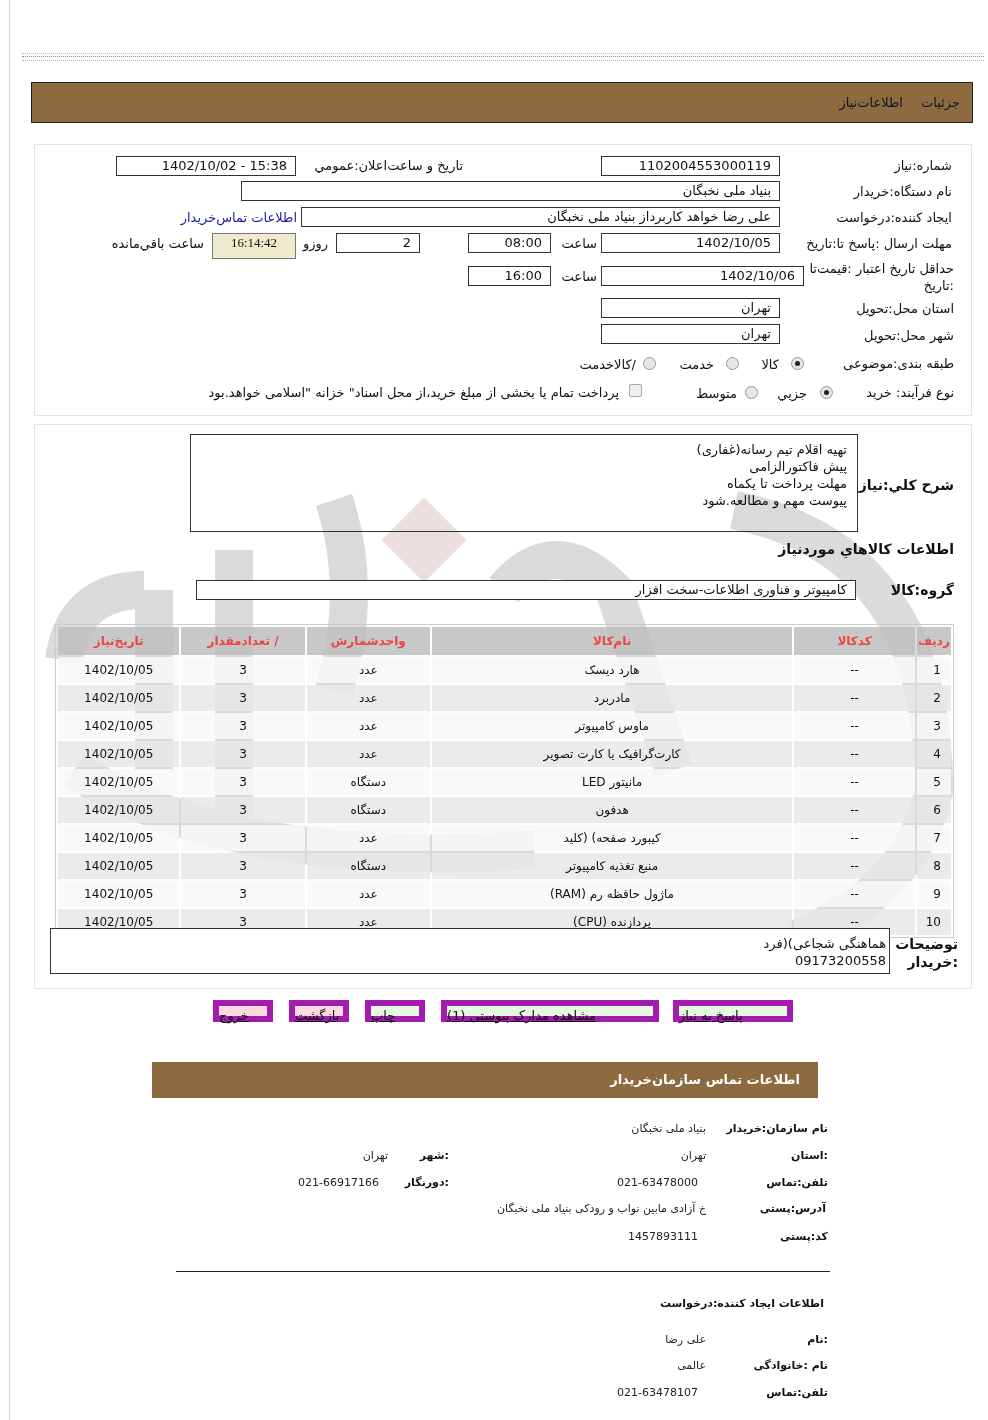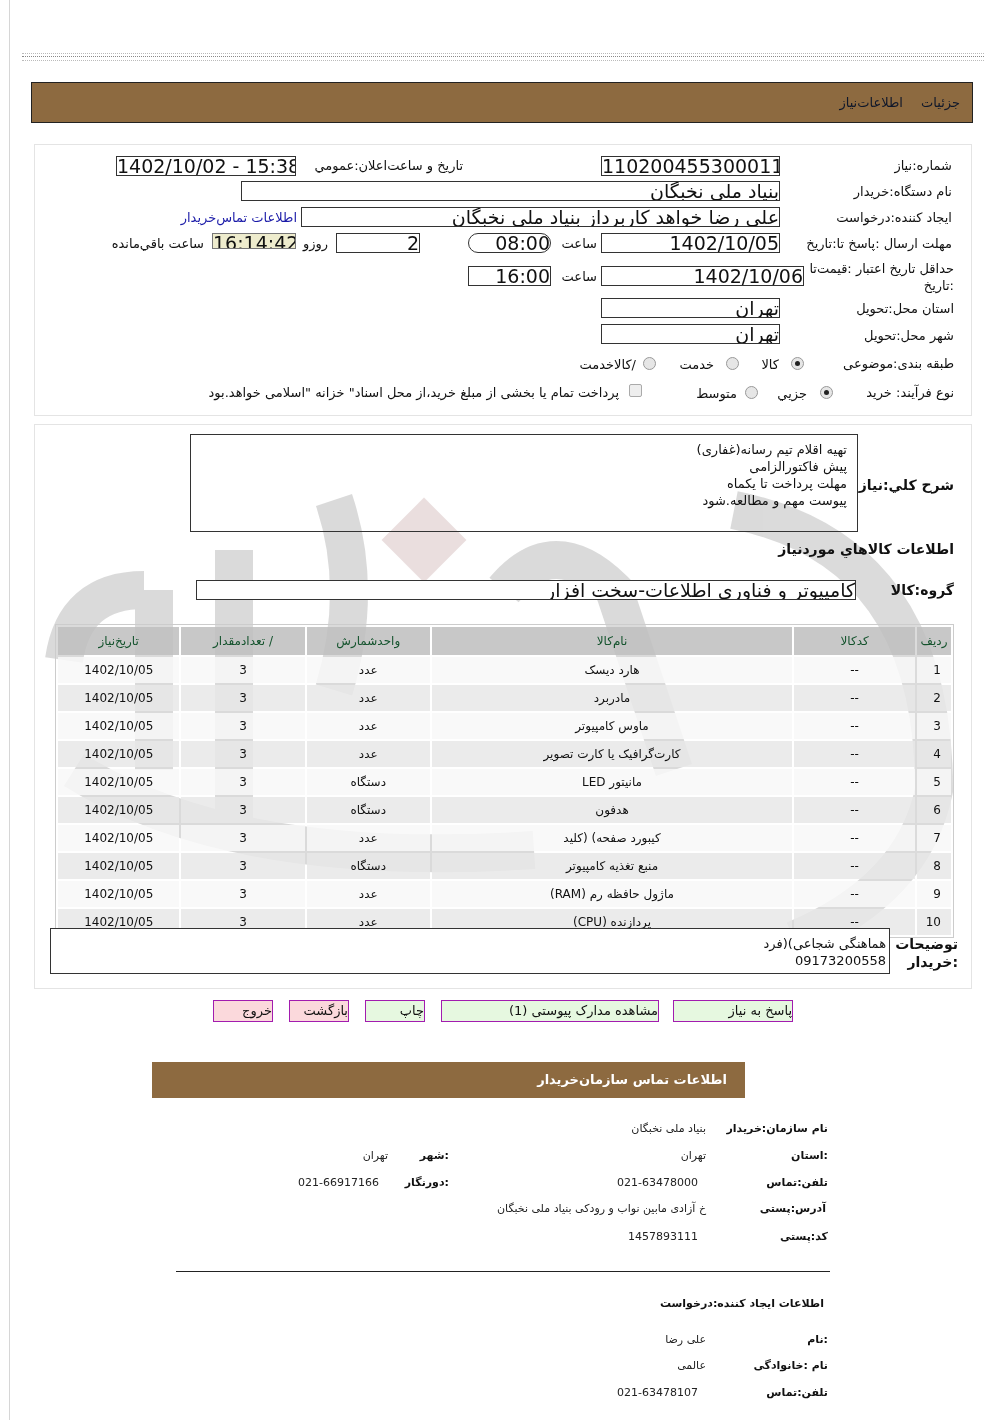--- a/index.html
+++ b/index.html
@@ -16,49 +16,49 @@
       background: #8d6a40; border: 1px solid #222; box-sizing: border-box; }
     .header-bar .title { position: absolute; right: 12px; top: 12px; color: #0f172a; font-size: 13px; direction: rtl; }
     .header-bar .title span { margin-left: 14px; }
 
     .panel { position: absolute; border: 1px solid #e4e4e4; box-sizing: border-box; background: transparent; }
     .panel1 { left: 34px; top: 144px; width: 938px; height: 272px; }
     .panel2 { left: 34px; top: 424px; width: 938px; height: 565px; }
 
     .lbl { position: absolute; direction: rtl; text-align: right; font-size: 13px; white-space: nowrap; }
     .box { position: absolute; border: 1px solid #333; background: #fff; box-sizing: border-box;
-      direction: rtl; text-align: right; padding: 0 0; font-size: 19px; line-height: 18px; white-space: nowrap; overflow: hidden; }
+      direction: rtl; text-align: right; padding: 0 8px; font-size: 13px; line-height: 18px; white-space: nowrap; overflow: hidden; }
     .box.ltr { direction: ltr; }
     .box.timer { background: #eeeccd; border-color: #777; text-align: center; }
     .link { color: #1a1aa8; }
 
     .radio { position: absolute; width: 13px; height: 13px; border-radius: 50%; border: 1px solid #999;
       background: #e6e6e6; box-sizing: border-box; }
     .radio.on::after { content: ""; position: absolute; left: 3px; top: 3px; width: 5px; height: 5px; border-radius: 50%; background: #222; }
     .check { position: absolute; width: 13px; height: 13px; border: 1px solid #aaa; border-radius: 2px; background: #eee; box-sizing: border-box; }
 
     .desc-box { position: absolute; left: 190px; top: 434px; width: 668px; height: 98px; border: 1px solid #333;
       box-sizing: border-box; direction: rtl; text-align: right; padding: 6px 10px; font-size: 13px; line-height: 17px; background: transparent; }
     .bold { font-weight: bold; }
 
     .watermark { position: absolute; left: 34px; top: 470px; width: 938px; height: 600px; pointer-events: none; }
 
     table.items { position: absolute; left: 55px; top: 624px; width: 899px; border-collapse: separate; border-spacing: 2px;
       direction: rtl; font-size: 12px; background: rgba(255,255,255,0.0); border: 1px solid #ccc; }
-    table.items th { background: rgba(190,190,190,0.85); height: 26px; font-weight: normal; font-size: 12px; color: #14532d; }
+    table.items th { background: rgba(190,190,190,0.85); height: 26px; font-weight: bold; font-size: 12px; color: #ef4444; }
     table.items td { height: 24px; text-align: center; background: rgba(248,248,248,0.85); }
     table.items tr.alt td { background: rgba(232,232,232,0.85); }
     table.items td.rn { text-align: right; padding-right: 10px; }
 
-    .btn { position: absolute; height: 22px; border: 1px solid #a21caf; box-sizing: border-box; font-size: 13px;
-      text-align: right; line-height: 20px; direction: rtl; cursor: pointer; }
+    .btn { position: absolute; height: 22px; border: 6px solid #a21caf; box-sizing: border-box; font-size: 13px;
+      text-align: left; line-height: 20px; direction: rtl; cursor: pointer; text-decoration: underline; }
     .btn.green { background: #e6f8e0; }
     .btn.red { background: #fbd9dc; }
 
-    .contact-bar { position: absolute; left: 152px; top: 1062px; width: 593px; height: 36px; background: #8d6a40; }
+    .contact-bar { position: absolute; left: 152px; top: 1062px; width: 666px; height: 36px; background: #8d6a40; }
     .contact-bar .title { position: absolute; right: 18px; top: 10px; color: #fff; font-size: 13px; font-weight: bold; direction: rtl; }
     .c-lbl { position: absolute; direction: rtl; font-weight: bold; font-size: 11px; white-space: nowrap; }
     .c-val { position: absolute; direction: rtl; font-size: 11px; white-space: nowrap; color: #222; }
     .c-rule { position: absolute; left: 176px; top: 1271px; width: 654px; height: 1px; background: #222; }
   </style>
 </head>
 <body>
 
 <div class="left-rule"></div>
 <div class="dotted-rule"></div>
@@ -81,24 +81,24 @@
 <span class="lbl" style="right:36px; top:184px;">نام دستگاه:خریدار</span>
 <div class="box" style="left:241px; top:181px; width:539px; height:20px;">بنیاد ملی نخبگان</div>
 
 <span class="lbl" style="right:36px; top:210px;">ایجاد کننده:درخواست</span>
 <div class="box" style="left:301px; top:207px; width:479px; height:20px;">علی رضا خواهد کاربرداز بنیاد ملی نخبگان</div>
 <span class="lbl link" style="right:691px; top:210px;">اطلاعات تماس‌خریدار</span>
 
 <span class="lbl" style="right:36px; top:236px;">مهلت ارسال :پاسخ تا:تاریخ</span>
 <div class="box ltr" style="left:601px; top:233px; width:179px; height:20px; text-align:right;">1402/10/05</div>
 <span class="lbl" style="right:391px; top:236px;">ساعت</span>
-<div class="box ltr" style="left:468px; top:233px; width:83px; height:20px; text-align:right;border-radius:10px;">08:00</div>
+<div class="box ltr" style="left:468px; top:233px; width:83px; height:20px; text-align:right;">08:00</div>
 <div class="box ltr" style="left:336px; top:233px; width:84px; height:20px; text-align:right;">2</div>
 <span class="lbl" style="right:660px; top:236px;">روزو</span>
-<div class="box ltr timer" style="left:212px; top:233px; width:84px; height:16px;">16:14:42</div>
+<div class="box ltr timer" style="left:212px; top:233px; width:84px; height:26px;font-family:Liberation Serif, serif;">16:14:42</div>
 <span class="lbl" style="right:784px; top:236px;">ساعت باقي‌مانده</span>
 
 <span class="lbl" style="right:34px; top:261px;">حداقل تاریخ اعتبار :قیمت‌تا</span>
 <span class="lbl" style="right:34px; top:278px;">:تاریخ</span>
 <div class="box ltr" style="left:601px; top:266px; width:203px; height:20px; text-align:right;">1402/10/06</div>
 <span class="lbl" style="right:391px; top:269px;">ساعت</span>
 <div class="box ltr" style="left:468px; top:266px; width:83px; height:20px; text-align:right;">16:00</div>
 
 <span class="lbl" style="right:34px; top:301px;">استان محل:تحویل</span>
 <div class="box" style="left:601px; top:298px; width:179px; height:20px;">تهران</div>

